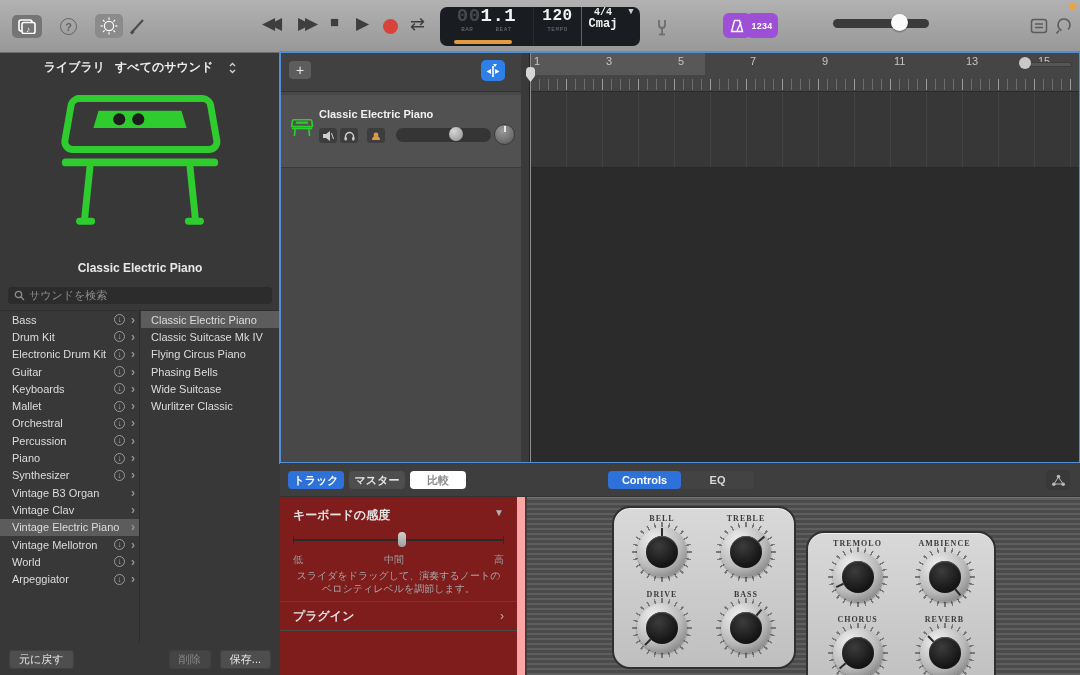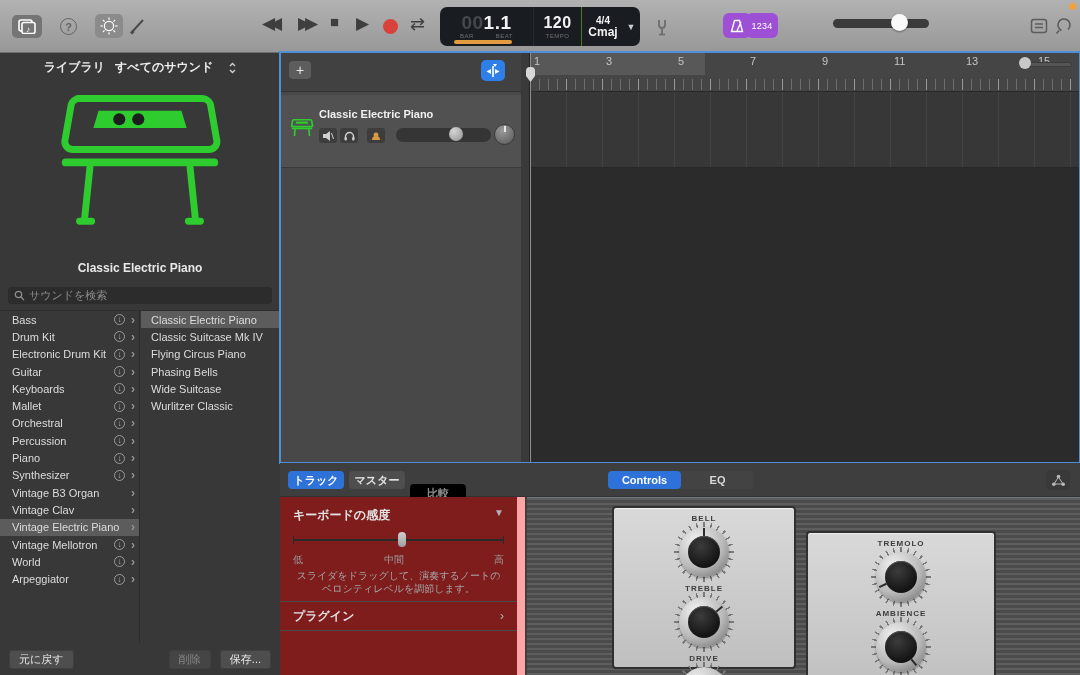--- a/index.html
+++ b/index.html
@@ -16,36 +16,36 @@
     color:#636363; font-size:11px; font-weight:bold; }
   #smartctl-btn { left:95px; top:14px; width:28px; height:24px; background:#8b8b8b; }
   #editor-btn { left:128px; top:16px; width:20px; height:20px; }
   .transport { position:absolute; top:13px; display:flex; align-items:center; justify-content:center;
     color:#3e3e3e; font-size:17px; }
   .tr-glyph { letter-spacing:-6px; padding-right:6px; font-weight:bold; }
   #rec-btn span { display:block; width:15px; height:15px; border-radius:50%; background:#d8423a; }
   
   #lcd { position:absolute; left:440px; top:7px; width:200px; height:39px; background:#191c20;
     border-radius:7px; display:flex; align-items:stretch; color:#f2f2f2; }
-  .lcd-sec { display:flex; flex-direction:column; align-items:center; justify-content:center; position:relative; }
+  .lcd-sec { display:flex; flex-direction:column; align-items:center; position:relative;font-family:Liberation Mono, monospace; }
   #lcd-pos { width:94px; border-right:1px solid #272b30; }
   .lcd-digits { font-size:19px; font-weight:bold; line-height:18px; letter-spacing:.5px; }
   .lcd-dim { color:#45484d; }
   .lcd-labels { display:flex; gap:22px; font-size:6px; color:#6d7076; letter-spacing:.5px; margin-top:1px;}
   #lcd-bar-progress { position:absolute; left:14px; bottom:2px; width:58px; height:4px; border-radius:2px; }
   #lcd-tempo { width:48px; border-right:1px solid #4d7c0f; }
   #lcd-tempo .lcd-digits { font-size:16px; }
   #lcd-key { width:42px; font-weight:bold; }
   #lcd-ts { font-size:10px; line-height:11px; }
   #lcd-keyname { font-size:12px; line-height:13px; }
   #lcd-chev { width:14px; display:flex; align-items:center; color:#c8cbd0; font-size:9px; }
   #tuner-btn { left:652px; top:17px; width:20px; height:20px; }
   .purple-btn { position:absolute; top:13px; height:25px; background:#9d4fd6; border-radius:6px;
     color:#fff; display:flex; align-items:center; justify-content:center; }
-  #countin-btn { left:720px; width:32px; font-size:9px; font-weight:normal; letter-spacing:.3px;margin-left:26px; }
+  #countin-btn { left:720px; width:32px; font-size:9px; font-weight:bold; letter-spacing:.3px;margin-left:26px; }
   #metro-btn { left:723px; width:28px; }
   #master-vol { left:833px; top:19px; width:96px; height:9px; background:#3b3b3b; border-radius:5px; position:absolute; }
   #master-vol .knob { position:absolute; top:-4px; left:58px; width:17px; height:17px; border-radius:50%;
     background:#fafafa; box-shadow:0 1px 2px rgba(0,0,0,.4); }
   #notepad-btn { left:1030px; top:18px; width:18px; height:16px; }
   #loop-btn { left:1055px; top:17px; width:18px; height:18px; }
   #rec-indicator { position:absolute; left:1069px; top:3px; width:7px; height:7px; border-radius:50%; }
 
   
   #sidebar { position:absolute; left:0; top:53px; width:280px; height:622px; background:#383838; color:#dcdcdc; }
@@ -120,21 +120,21 @@
     border-radius:4px 4px 1px 1px; clip-path:polygon(0 0,100% 0,100% 60%,50% 100%,0 60%); }
 
   
   #inspector { position:absolute; left:280px; top:463px; width:800px; height:212px; background:#3f3f3f;text-align:center; }
   #tabbar { position:absolute; left:0; top:0; width:100%; height:34px; background:#3e3e3e;
     border-bottom:1px solid #333; }
   .tab { position:absolute; top:8px; height:18px; border-radius:4px; font-size:11px; font-weight:bold;
     display:flex; align-items:center; justify-content:center; color:#e4e4e4; }
   .tab.sel { background:#2e71d9; color:#fff; }
   .tab.plain { background:#4e4e4e; }
-  .tab.dim { background:#000000; color:#8d8d8d;margin-top:13px; }
+  .tab.dim { background:#ffffff; color:#8d8d8d; }
   #sc-tabgroup { position:absolute; left:328px; top:8px; width:146px; height:18px; background:#434343;
     border-radius:4px; display:flex; }
   .sc-tab { flex:1; border-radius:4px; font-size:11px; font-weight:bold; color:#d8d8d8;
     display:flex; align-items:center; justify-content:center; }
   .sc-tab.sel { background:#2e71d9; color:#fff; }
   #nodes-btn { position:absolute; right:10px; top:7px; width:24px; height:20px; background:#393939;
     border-radius:4px; display:flex; align-items:center; justify-content:center; }
   #insp-left { position:absolute; left:0; top:34px; width:245px; bottom:0; background:#7f1d1d;
     border-right:8px solid #fca5a5; color:#e2e2e2; }
   #sens-head { position:absolute; left:13px; right:13px; top:10px; display:flex; font-size:12px; font-weight:bold; }
@@ -147,23 +147,23 @@
   .sens-lab { position:absolute; top:56px; font-size:10px; color:#9d9d9d; }
   #sens-desc { position:absolute; left:13px; right:13px; top:72px; font-size:10px; line-height:13px;
     color:#a6a6a6; word-break:break-all; }
   #plug-row { position:absolute; left:0; right:0; top:104px; height:30px; border-top:1px solid #4a4a4a;
     border-bottom:1px solid #4a4a4a; display:flex; align-items:center; padding:0 13px;
     font-size:12px; font-weight:bold; }
   #plug-row .c { margin-left:auto; color:#b2b2b2; font-weight:normal; }
   #smartctl { position:absolute; left:247px; top:34px; right:0; bottom:0;
     background:repeating-linear-gradient(180deg,#5e5e5e 0 2px,#4b4b4b 2px 5px);
     border-top:1px solid #6d7680; }
-  .metal-panel { position:absolute; top:8px; height:163px; border:2px solid #303030; border-radius:4px;
+  .metal-panel { position:absolute; top:8px; height:163px; border:2px solid #303030; border-radius:18px;
     background:linear-gradient(180deg,#d9d9d9,#bfbfbf); box-shadow:inset 0 1px 0 #efefef;
-    display:grid; grid-template-columns:1fr; grid-template-rows:1fr 1fr; padding:4px 6px; }
+    display:grid; grid-template-columns:1fr 1fr; grid-template-rows:1fr 1fr; padding:4px 6px;font-family:Liberation Serif, serif; }
   #panel-0 { left:85px; width:184px; }
   #panel-1 { left:279px; width:190px;margin-top:25px; }
   .knob-unit { display:flex; flex-direction:column; align-items:center; }
   .knob-label { font-size:8px; font-weight:bold; letter-spacing:1px; color:#3c3c3c; margin:2px 0 0; }
   .knob { position:relative; width:60px; height:60px; margin-top:-1px; }
   .knob .ticks { position:absolute; inset:0; border-radius:50%;
     background:repeating-conic-gradient(from -1.5deg,#787878 0deg 3deg,transparent 3deg 15deg); }
   .knob .ring { position:absolute; left:5px; top:5px; width:50px; height:50px; border-radius:50%;
     background:radial-gradient(circle at 35% 28%,#f2f2f2,#b9b9b9 55%,#8a8a8a 80%,#6f6f6f);
     box-shadow:0 1px 2px rgba(0,0,0,.45); }

